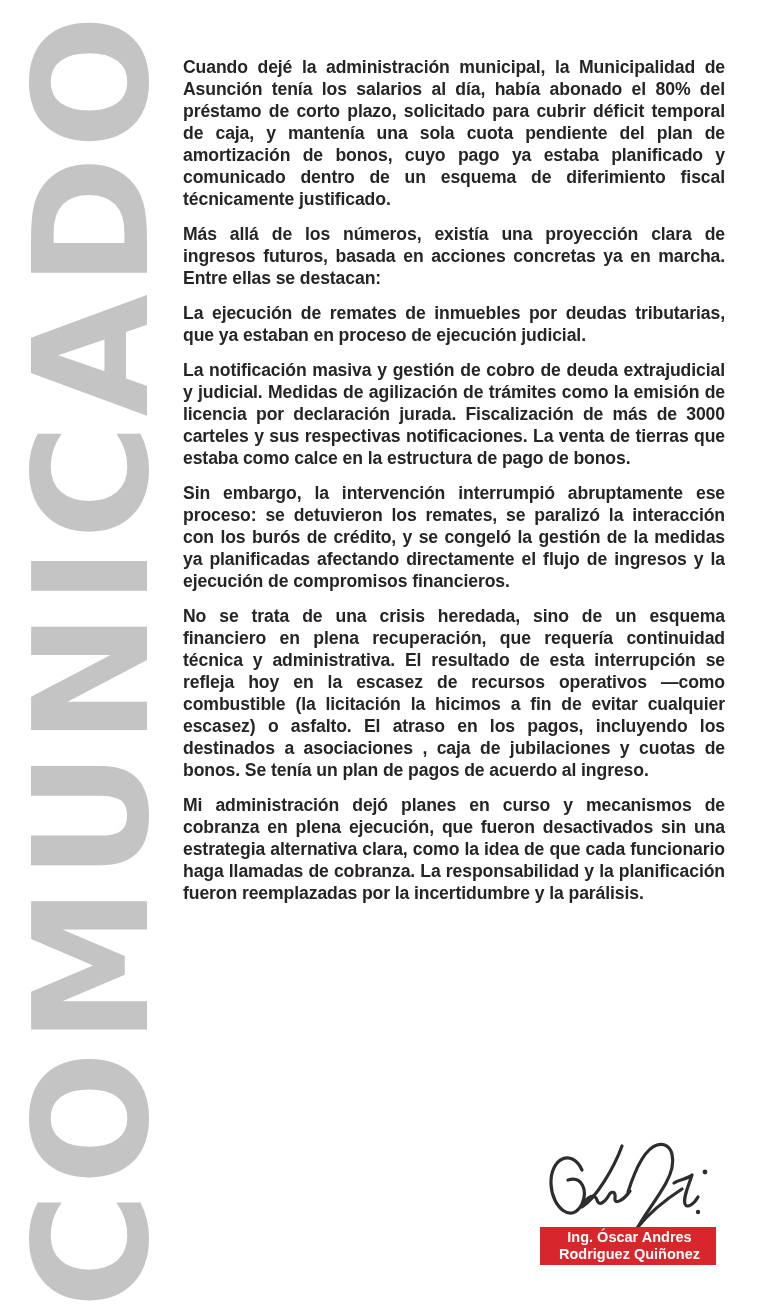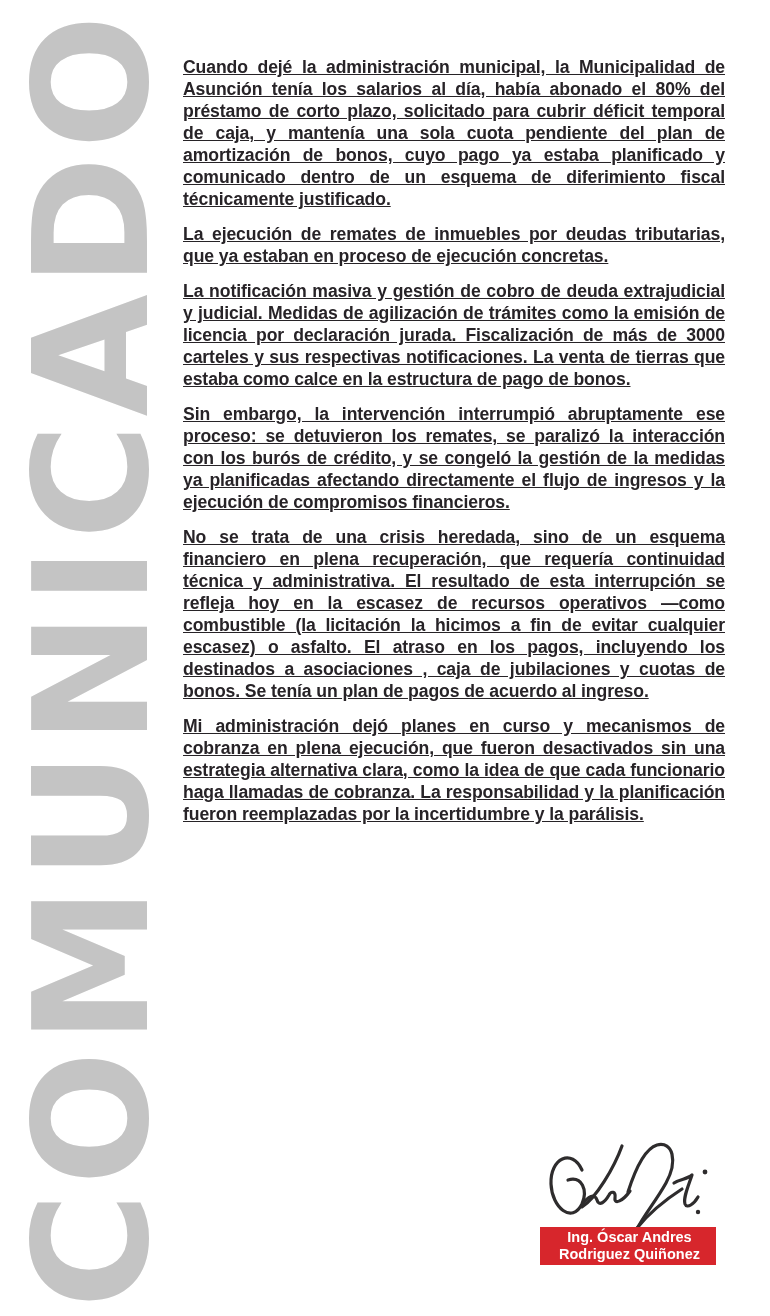--- a/index.html
+++ b/index.html
@@ -38,21 +38,20 @@
     width: 542px;
   }
   .content p {
     font-size: 17.6px;
     line-height: 22px;
     font-weight: bold;
     text-align: justify;
     color: var(--text-dark, #272327);
     margin-bottom: 13px;
     letter-spacing: -0.1px;
-    text-decoration: underline;
   }
   .content p:last-child { margin-bottom: 0; }
 
   
   .signature-wrap {
     position: absolute;
     left: 538px;
     top: 1140px;
     width: 185px;
     height: 100px;
@@ -76,21 +75,22 @@
 </style>
 </head>
 <body>
 
 <div class="page">
 
   <div class="watermark">COMUNICADO</div>
 
   <div class="content">
     <p>Cuando dejé la administración municipal, la Municipalidad de Asunción tenía los salarios al día, había abonado el 80% del préstamo de corto plazo, solicitado para cubrir déficit temporal de caja, y mantenía una sola cuota pendiente del plan de amortización de bonos, cuyo pago ya estaba planificado y comunicado dentro de un esquema de diferimiento fiscal técnicamente justificado.</p>
-    <p>La ejecución de remates de inmuebles por deudas tributarias, que ya estaban en proceso de ejecución concretas.</p>
+    <p>Más allá de los números, existía una proyección clara de ingresos futuros, basada en acciones concretas ya en marcha. Entre ellas se destacan:</p>
+    <p>La ejecución de remates de inmuebles por deudas tributarias, que ya estaban en proceso de ejecución judicial.</p>
     <p>La notificación masiva y gestión de cobro de deuda extrajudicial y judicial. Medidas de agilización de trámites como la emisión de licencia por declaración jurada. Fiscalización de más de 3000 carteles y sus respectivas notificaciones. La venta de tierras que estaba como calce en la estructura de pago de bonos.</p>
     <p>Sin embargo, la intervención interrumpió abruptamente ese proceso: se detuvieron los remates, se paralizó la interacción con los burós de crédito, y se congeló la gestión de la medidas ya planificadas afectando directamente el flujo de ingresos y la ejecución de compromisos financieros.</p>
     <p>No se trata de una crisis heredada, sino de un esquema financiero en plena recuperación, que requería continuidad técnica y administrativa. El resultado de esta interrupción se refleja hoy en la escasez de recursos operativos —como combustible (la licitación la hicimos a fin de evitar cualquier escasez) o asfalto. El atraso en los pagos, incluyendo los destinados a asociaciones , caja de jubilaciones y cuotas de bonos. Se tenía un plan de pagos de acuerdo al ingreso.</p>
     <p>Mi administración dejó planes en curso y mecanismos de cobranza en plena ejecución, que fueron desactivados sin una estrategia alternativa clara, como la idea de que cada funcionario haga llamadas de cobranza.  La responsabilidad y la planificación fueron reemplazadas por la incertidumbre y la parálisis.</p>
   </div>
 
   <div class="signature-wrap">
     <svg width="185" height="100" viewBox="0 0 185 100" fill="none" stroke="#2e2c2d" stroke-width="3.2" stroke-linecap="round" stroke-linejoin="round">
 
       <path d="M 44 30 C 34 8, 12 18, 13 44 C 14 68, 34 84, 44 64 C 50 50, 44 36, 30 40"></path>

